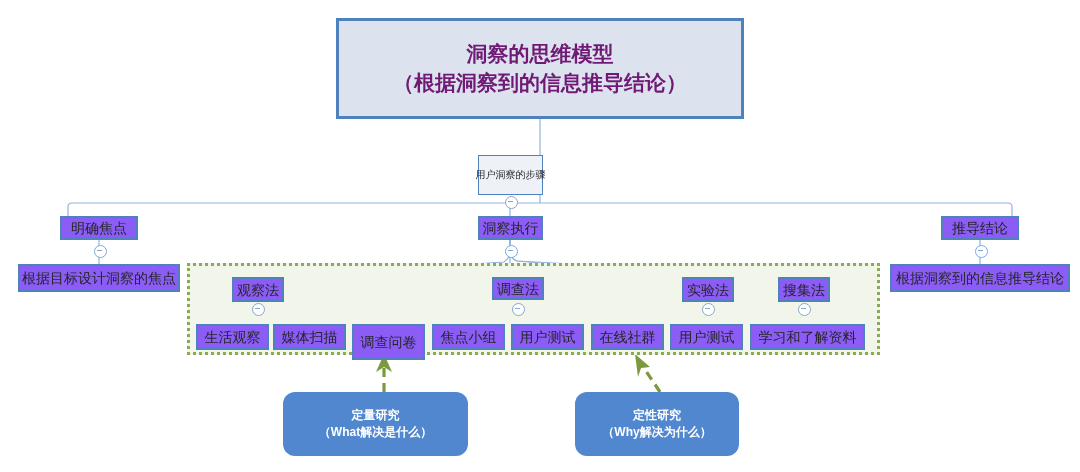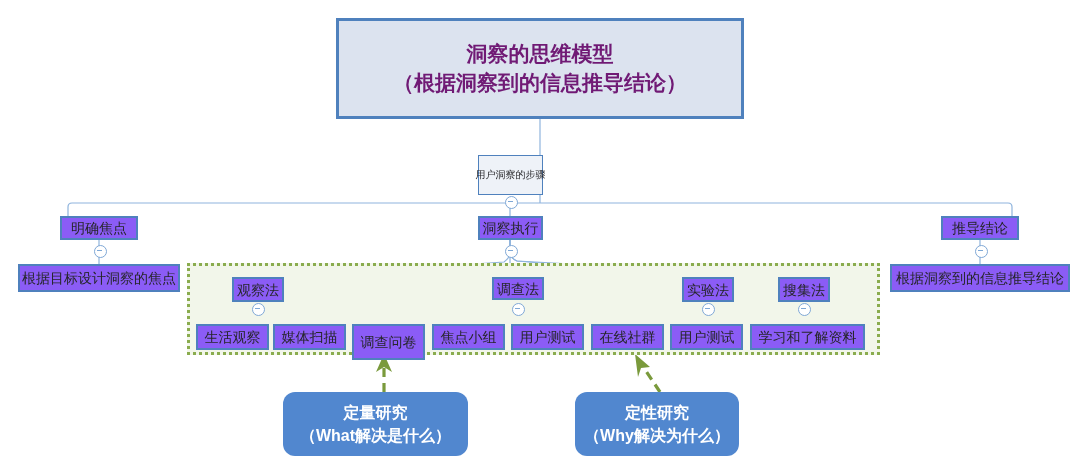--- a/index.html
+++ b/index.html
@@ -52,21 +52,21 @@
 
   
   .callout{
     position:absolute;
     box-sizing:border-box;
     display:flex;flex-direction:column;align-items:center;justify-content:center;
     background:#5187cf;
     border-radius:12px;
     color:#ffffff;
     font-weight:bold;
-    font-size:16px;
+    font-size:12px;
     line-height:1.45;
     z-index:5;
   }
 
   
   .handle{
     position:absolute;
     width:11px;height:11px;
     border:1px solid #7fa8d6;
     border-radius:50%;

